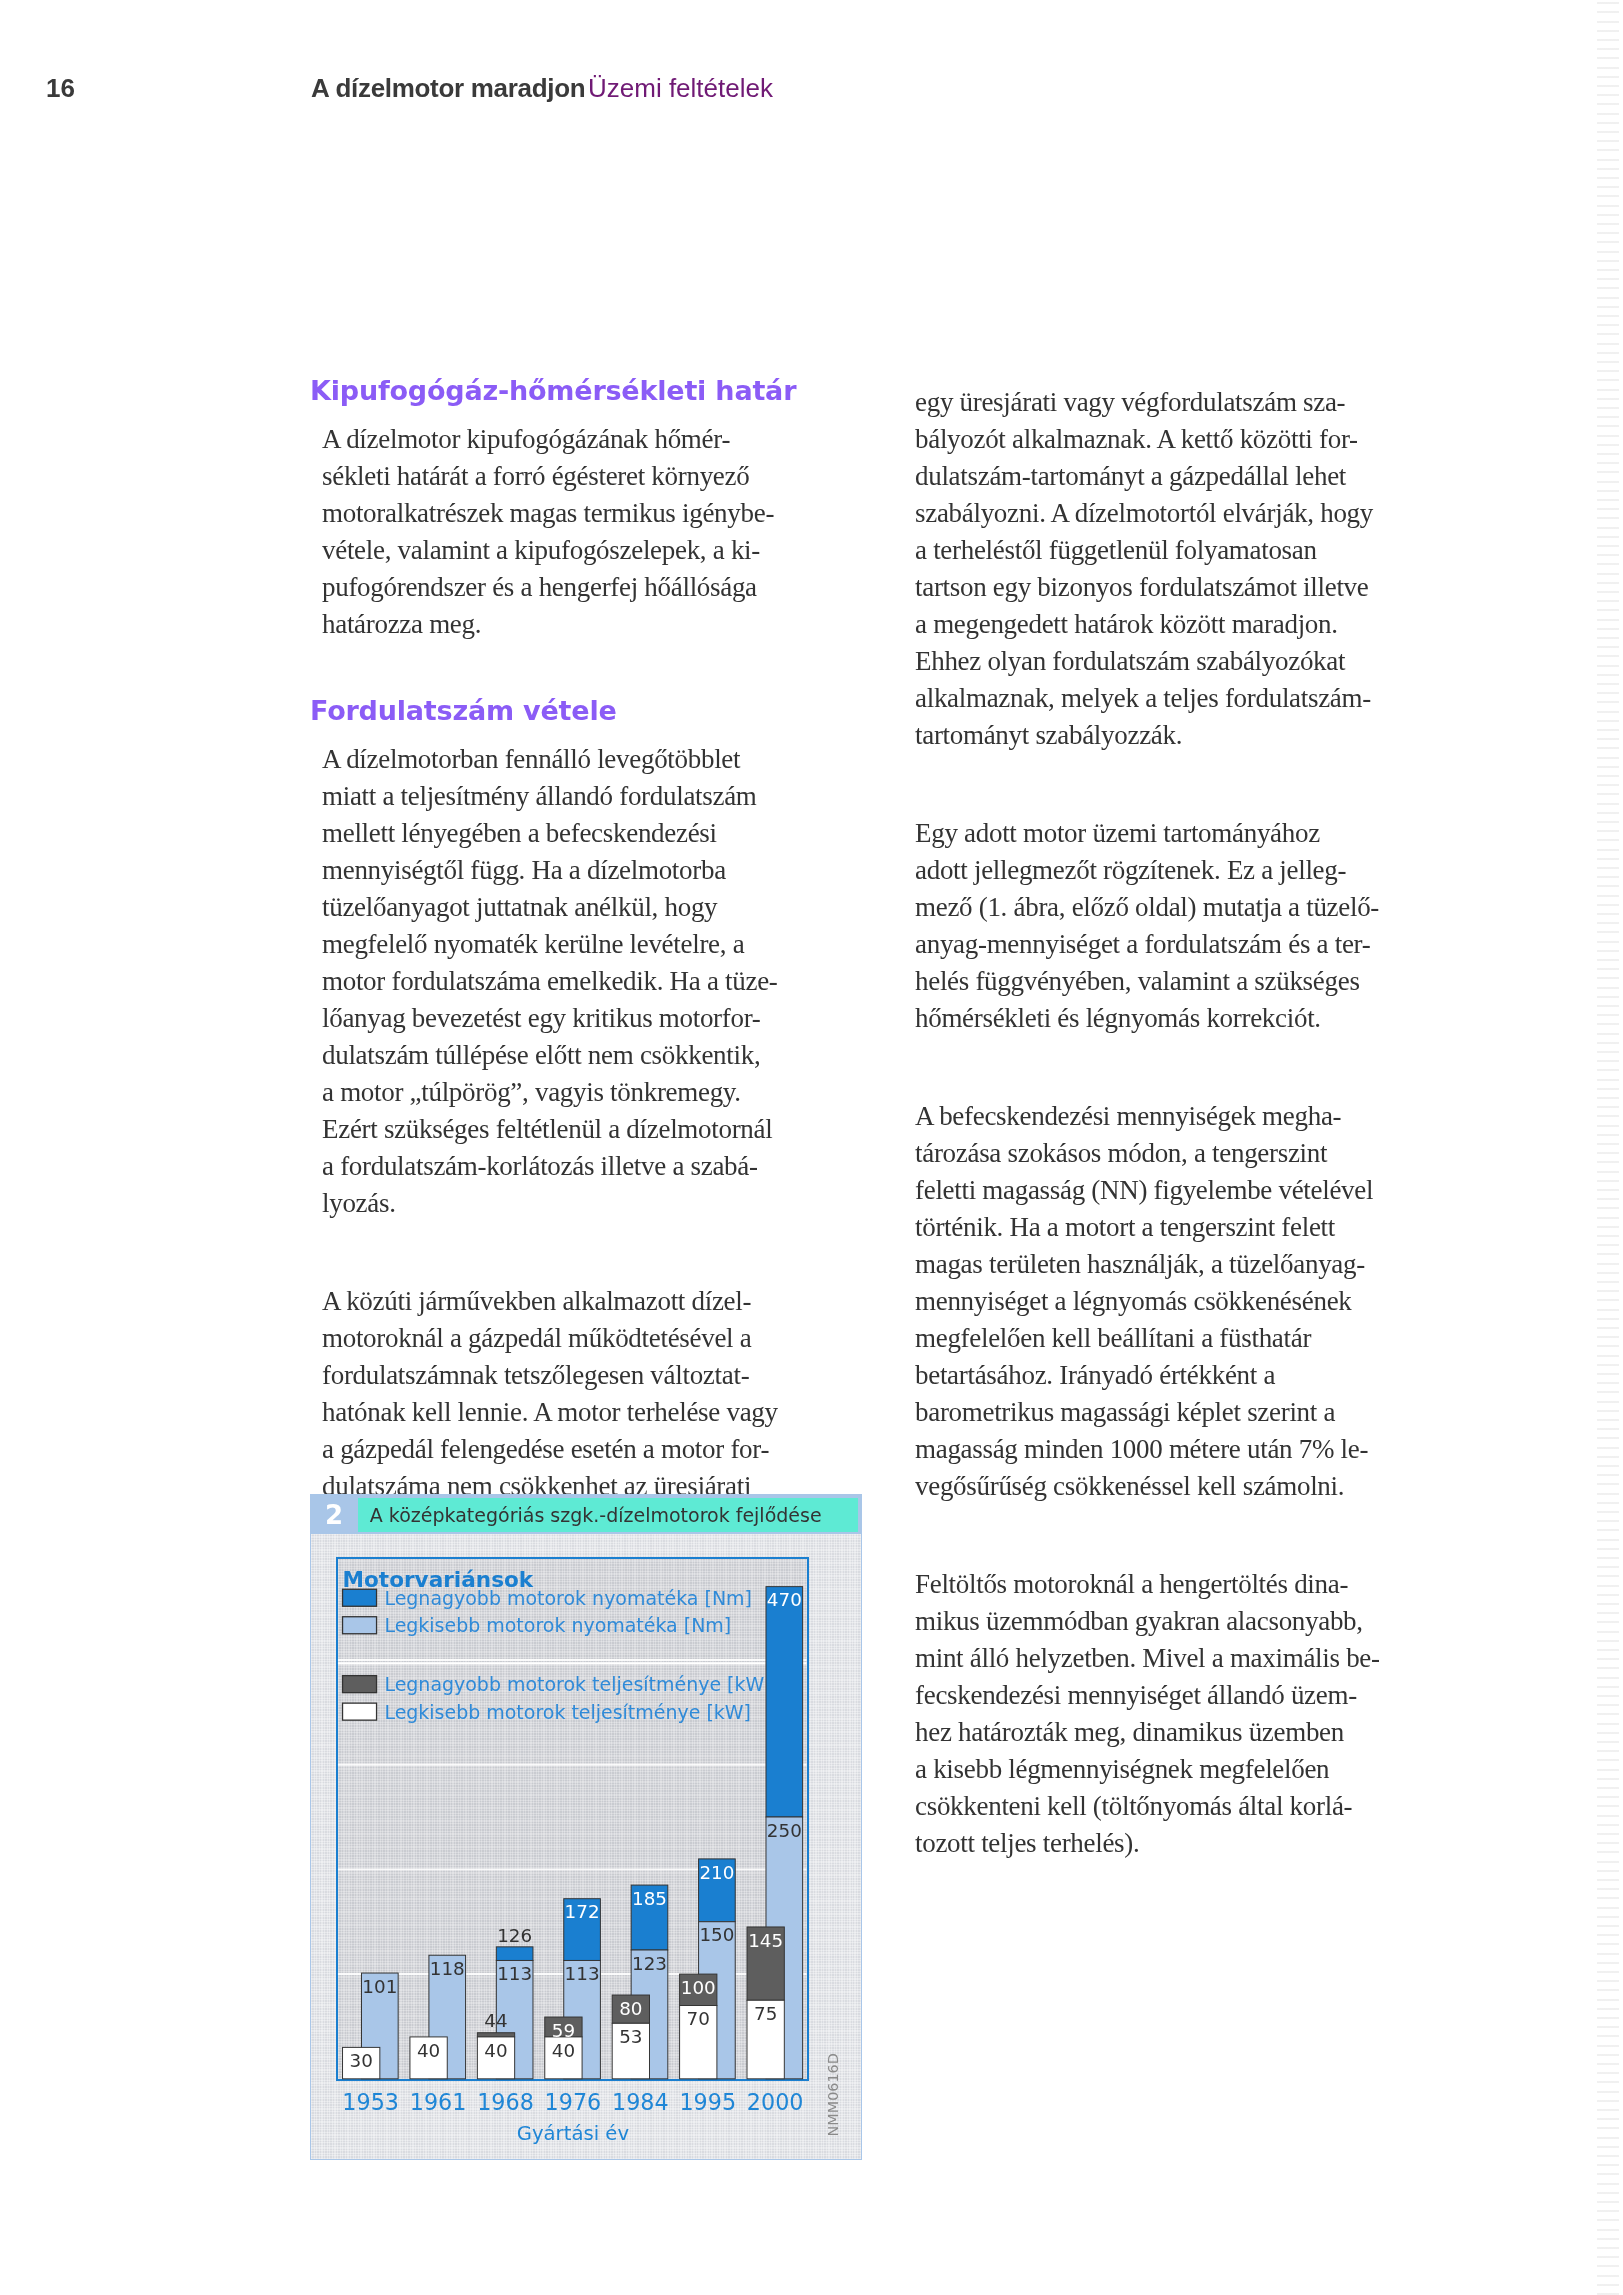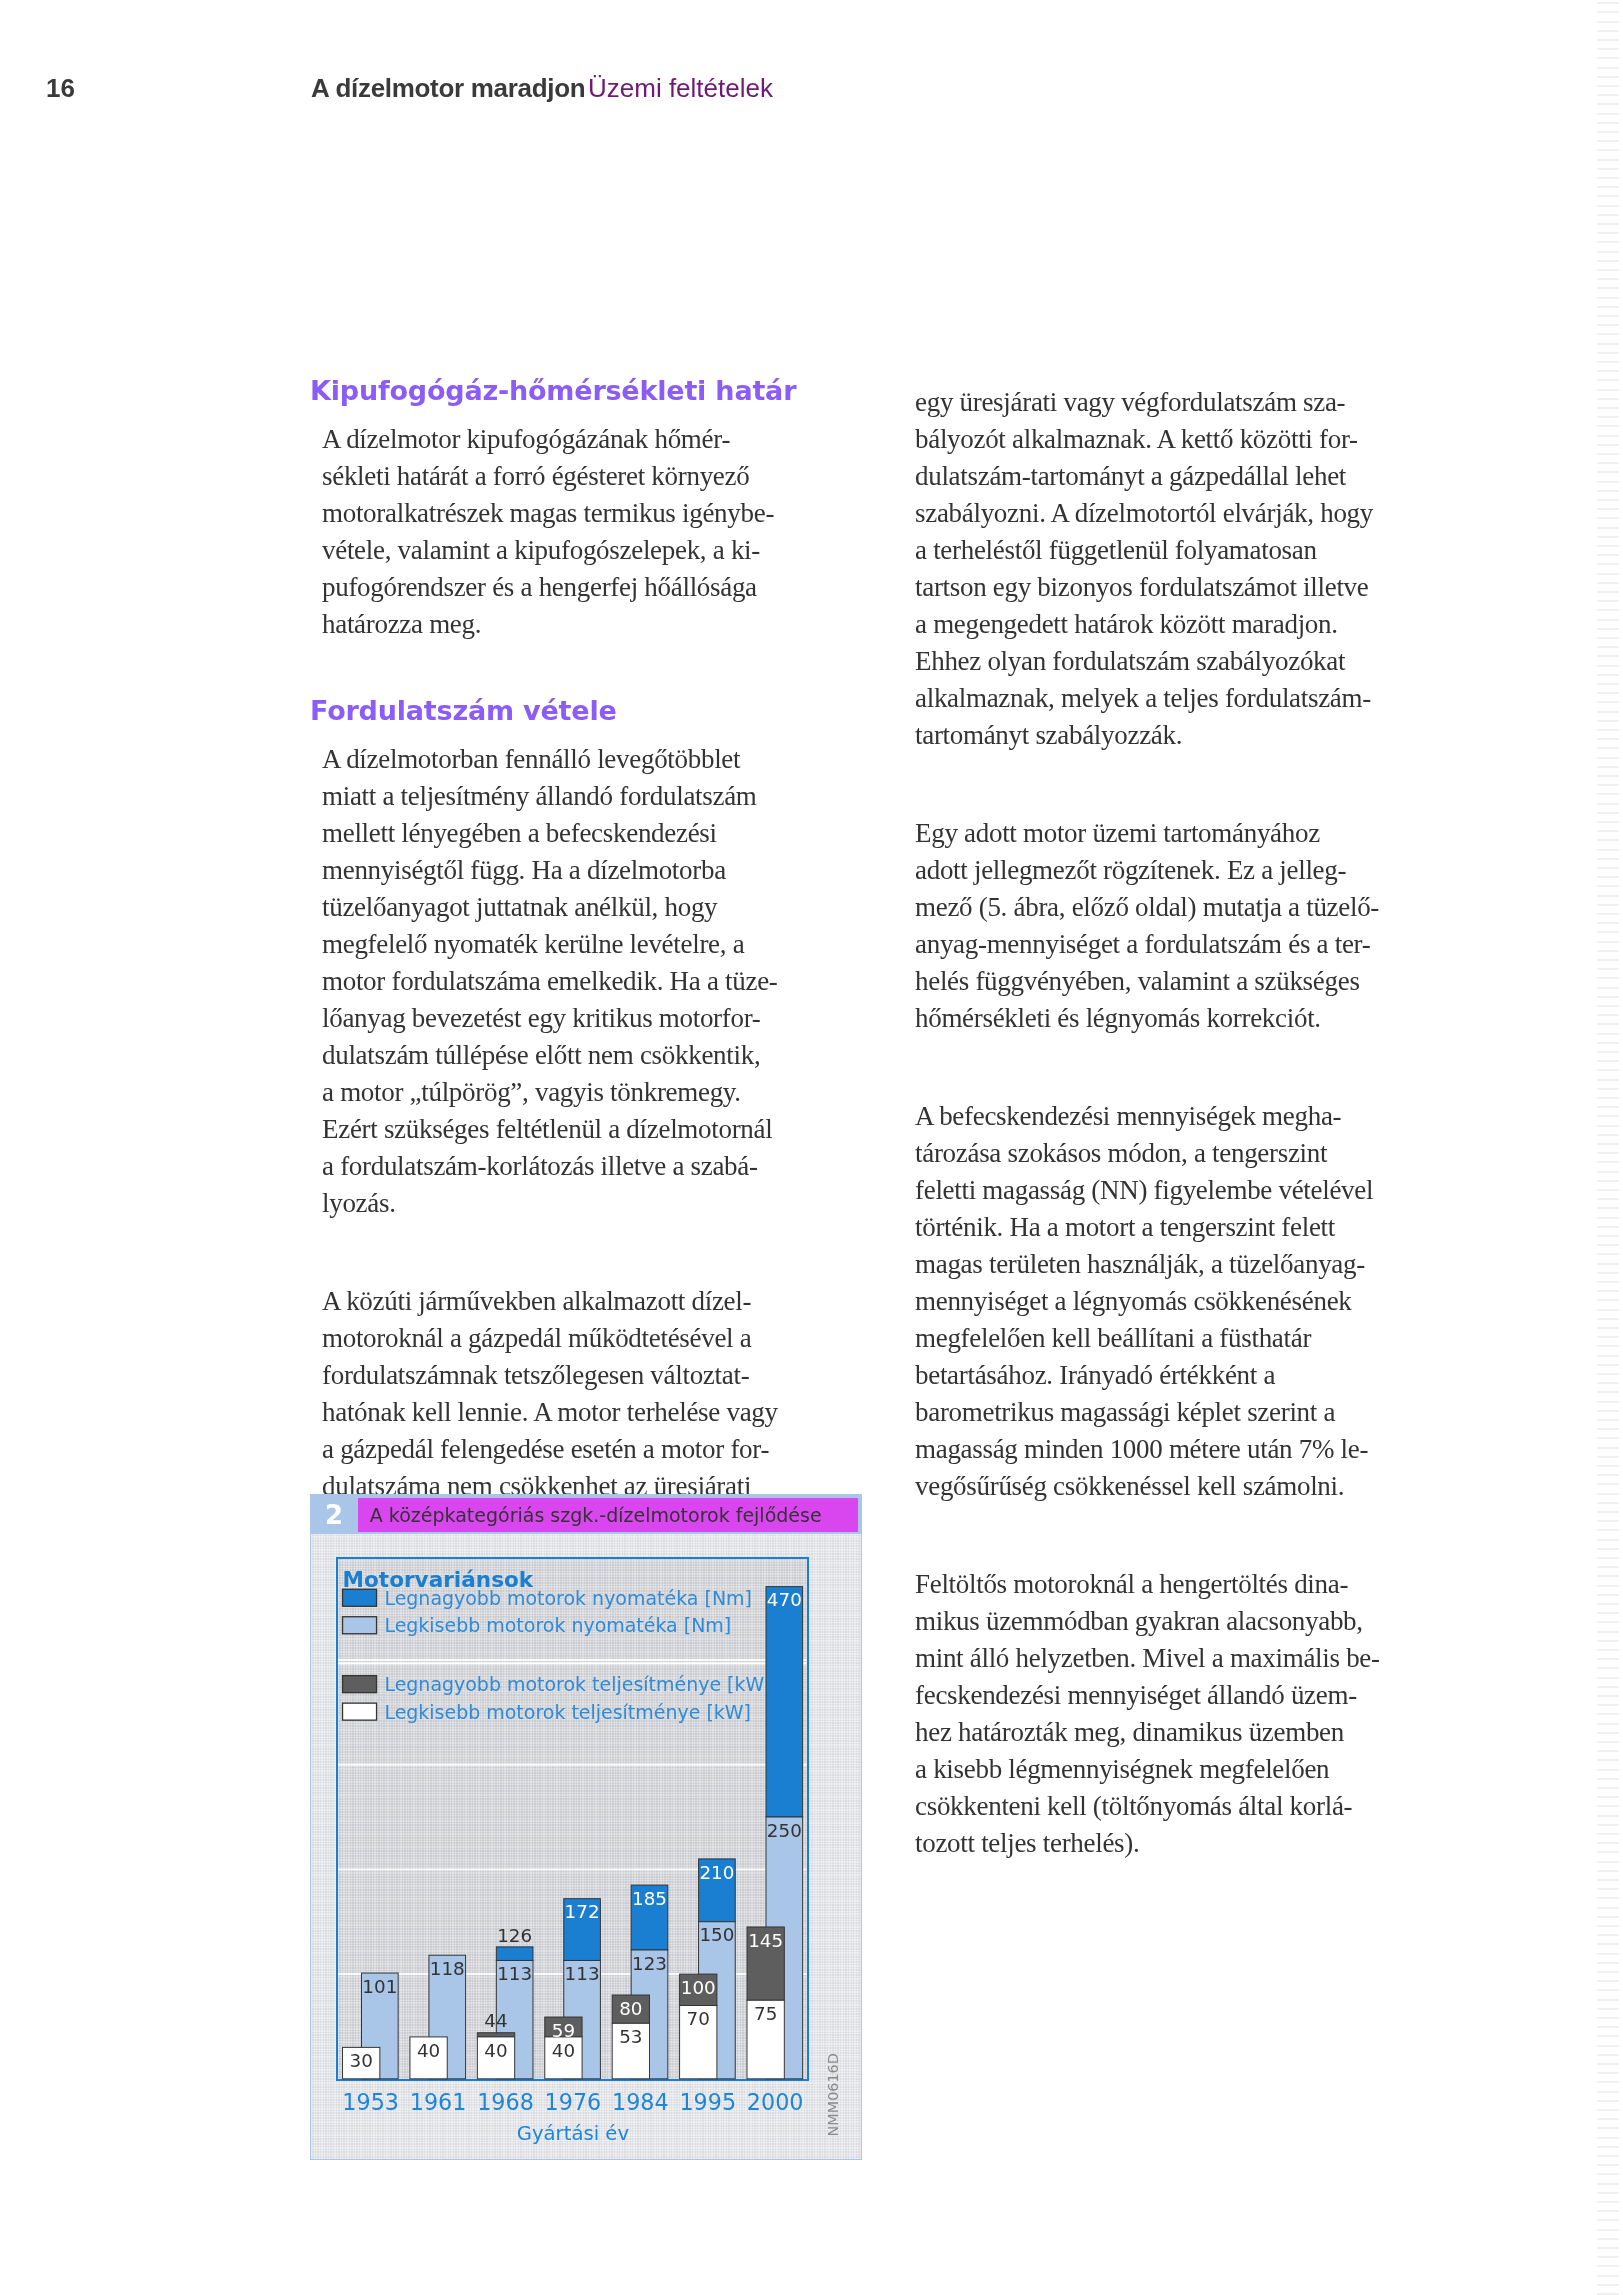--- a/index.html
+++ b/index.html
@@ -37,21 +37,21 @@
     border: 1.3px solid #a9c6e8;
     box-sizing: border-box;
   }
   .fig-header { position: absolute; left: 0; top: 0; right: 0; height: 39px; background: #a9c6e8; }
   .fig-num {
     position: absolute; left: 0; top: 0; width: 46px; height: 39px;
     font-family: "DejaVu Sans", sans-serif; font-weight: bold; font-size: 26px; color: #ffffff;
     display: flex; align-items: center; justify-content: center;
   }
   .fig-title {
-    position: absolute; left: 47px; top: 2.6px; right: 2.6px; height: 34px; background: #d946ef;
+    position: absolute; left: 47px; top: 2.6px; right: 2.6px; height: 34px; background: #5eead4;
     font-family: "DejaVu Sans", sans-serif; font-size: 19px; color: #333;
     display: flex; align-items: center; padding-left: 11.8px; box-sizing: border-box;
   }
   .plot-frame {
     position: absolute; left: 25px; top: 62px; width: 473px; height: 524px;
     border: 2px solid #1a7fd0; box-sizing: border-box;
     background-color: #c9cbd0;
     background-image:
       repeating-linear-gradient(0deg, rgba(255,255,255,0.28) 0 1.3px, transparent 1.3px 2.6px),
       repeating-linear-gradient(90deg, rgba(255,255,255,0.28) 0 1.3px, transparent 1.3px 2.6px);
@@ -118,21 +118,21 @@
 szabályozni. A dízelmotortól elvárják, hogy
 a terheléstől függetlenül folyamatosan
 tartson egy bizonyos fordulatszámot illetve
 a megengedett határok között maradjon.
 Ehhez olyan fordulatszám szabályozókat
 alkalmaznak, melyek a teljes fordulatszám-
 tartományt szabályozzák.</p>
   <div class="gap-md"></div>
   <p class="para">Egy adott motor üzemi tartományához
 adott jellegmezőt rögzítenek. Ez a jelleg-
-mező (5. ábra, előző oldal) mutatja a tüzelő-
+mező (1. ábra, előző oldal) mutatja a tüzelő-
 anyag-mennyiséget a fordulatszám és a ter-
 helés függvényében, valamint a szükséges
 hőmérsékleti és légnyomás korrekciót.</p>
   <div class="gap-sm"></div>
   <p class="para">A befecskendezési mennyiségek megha-
 tározása szokásos módon, a tengerszint
 feletti magasság (NN) figyelembe vételével
 történik. Ha a motort a tengerszint felett
 magas területen használják, a tüzelőanyag-
 mennyiséget a légnyomás csökkenésének

